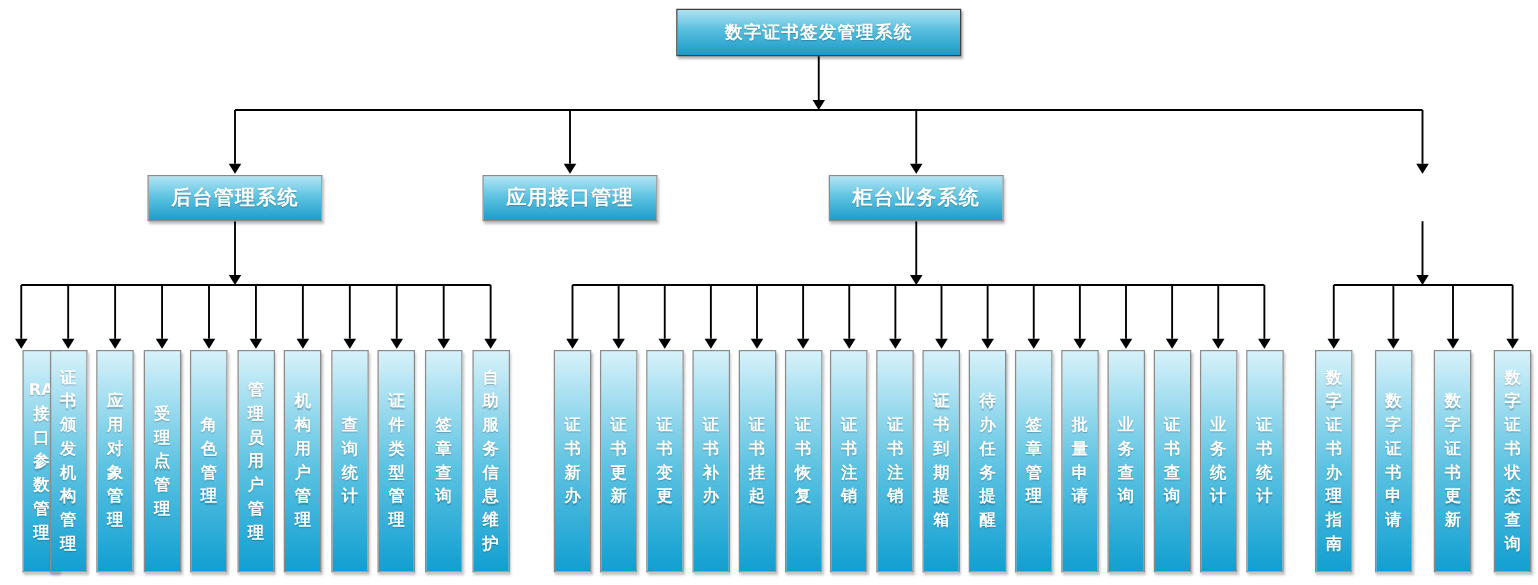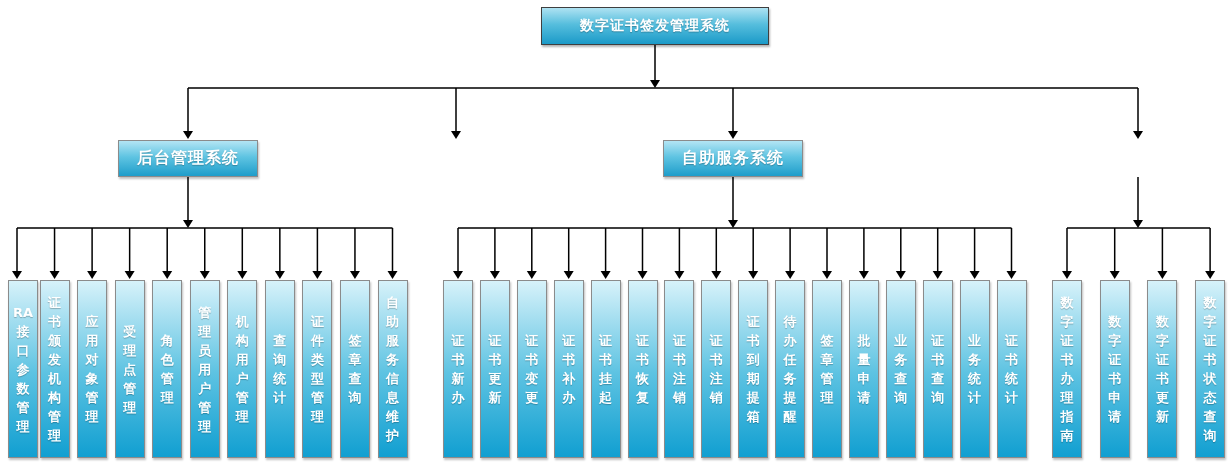--- a/index.html
+++ b/index.html
@@ -83,24 +83,27 @@
       <polygon points="1205.1,271 1215.1,271 1210.1,279" fill="#000000"></polygon>
     </svg>
 
   <div class="node branch" style="left:118px">
     <span>后台管理系统</span>
   </div>
 
   <div class="node root">
     <span>数字证书签发管理系统</span>
   </div>
+  <div class="node branch" style="left:386px">
+    <span>应用接口管理</span>
+  </div>
   <div class="node branch" style="left:663px">
-    <span>自助服务系统</span>
-  </div>
-<div class="leaf" style="left: 8px;">
+    <span>柜台业务系统</span>
+  </div>
+<div class="leaf" style="left: 18px;">
       <span>RA</span>
       <span>接</span>
       <span>口</span>
       <span>参</span>
       <span>数</span>
       <span>管</span>
       <span>理</span>
     </div>
     <div class="leaf" style="left: 39.55px;">
       <span>证</span>

